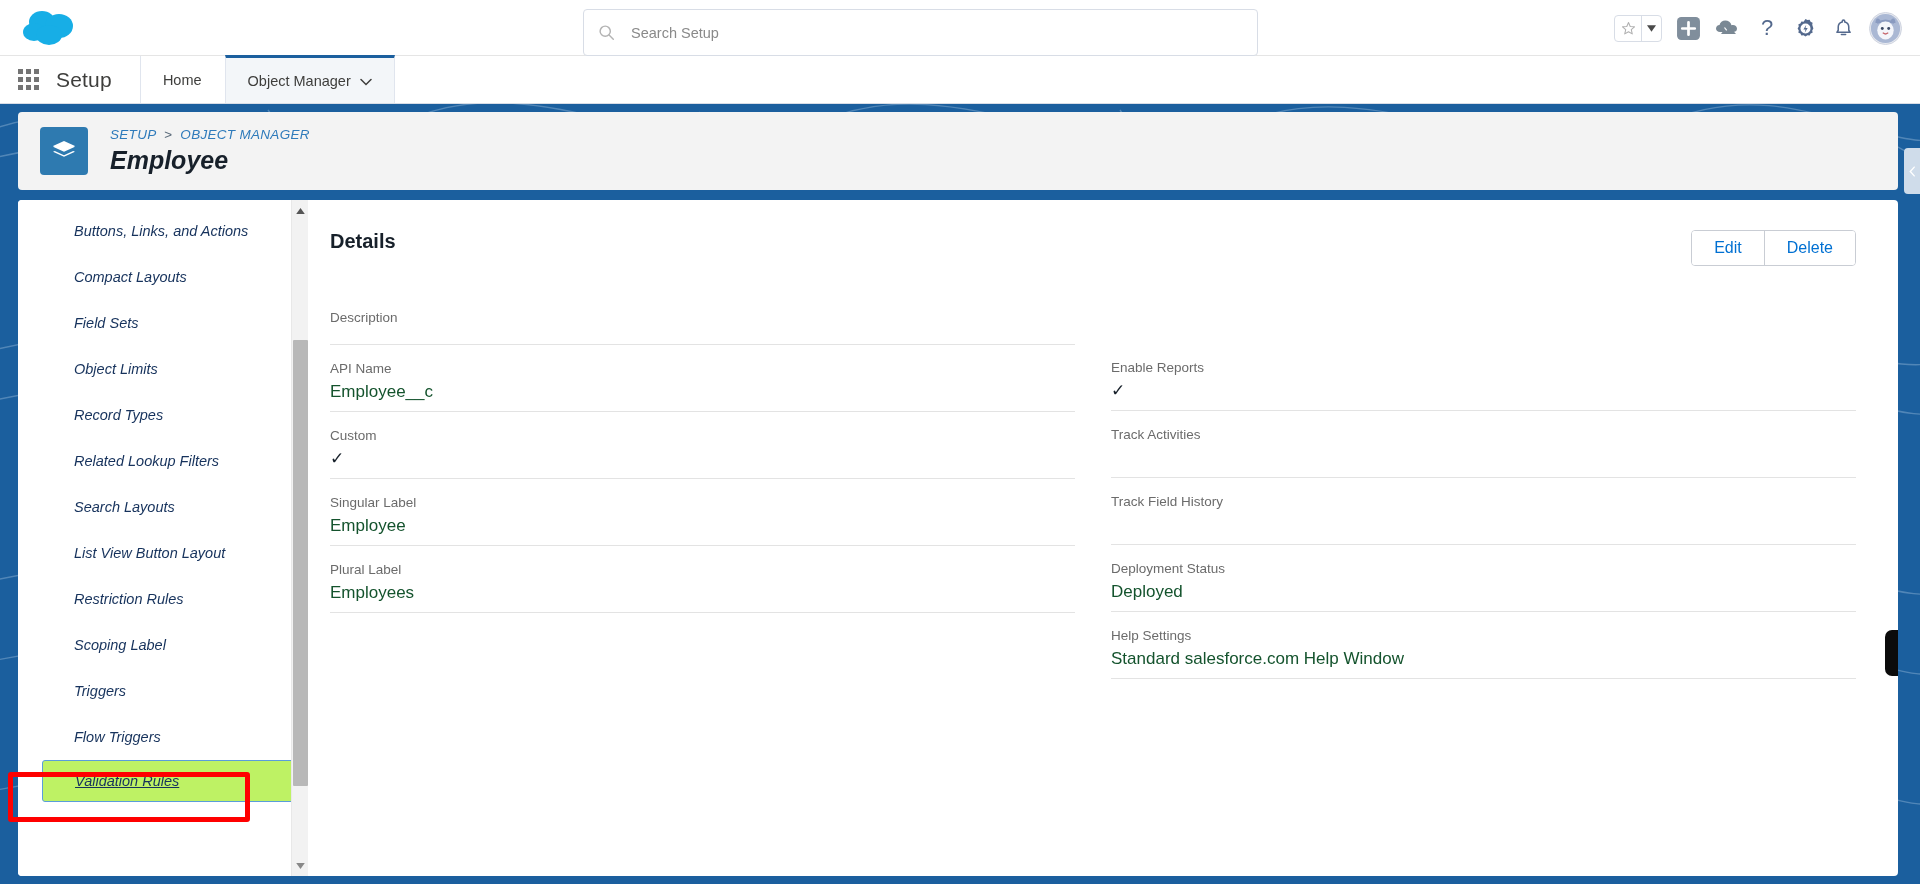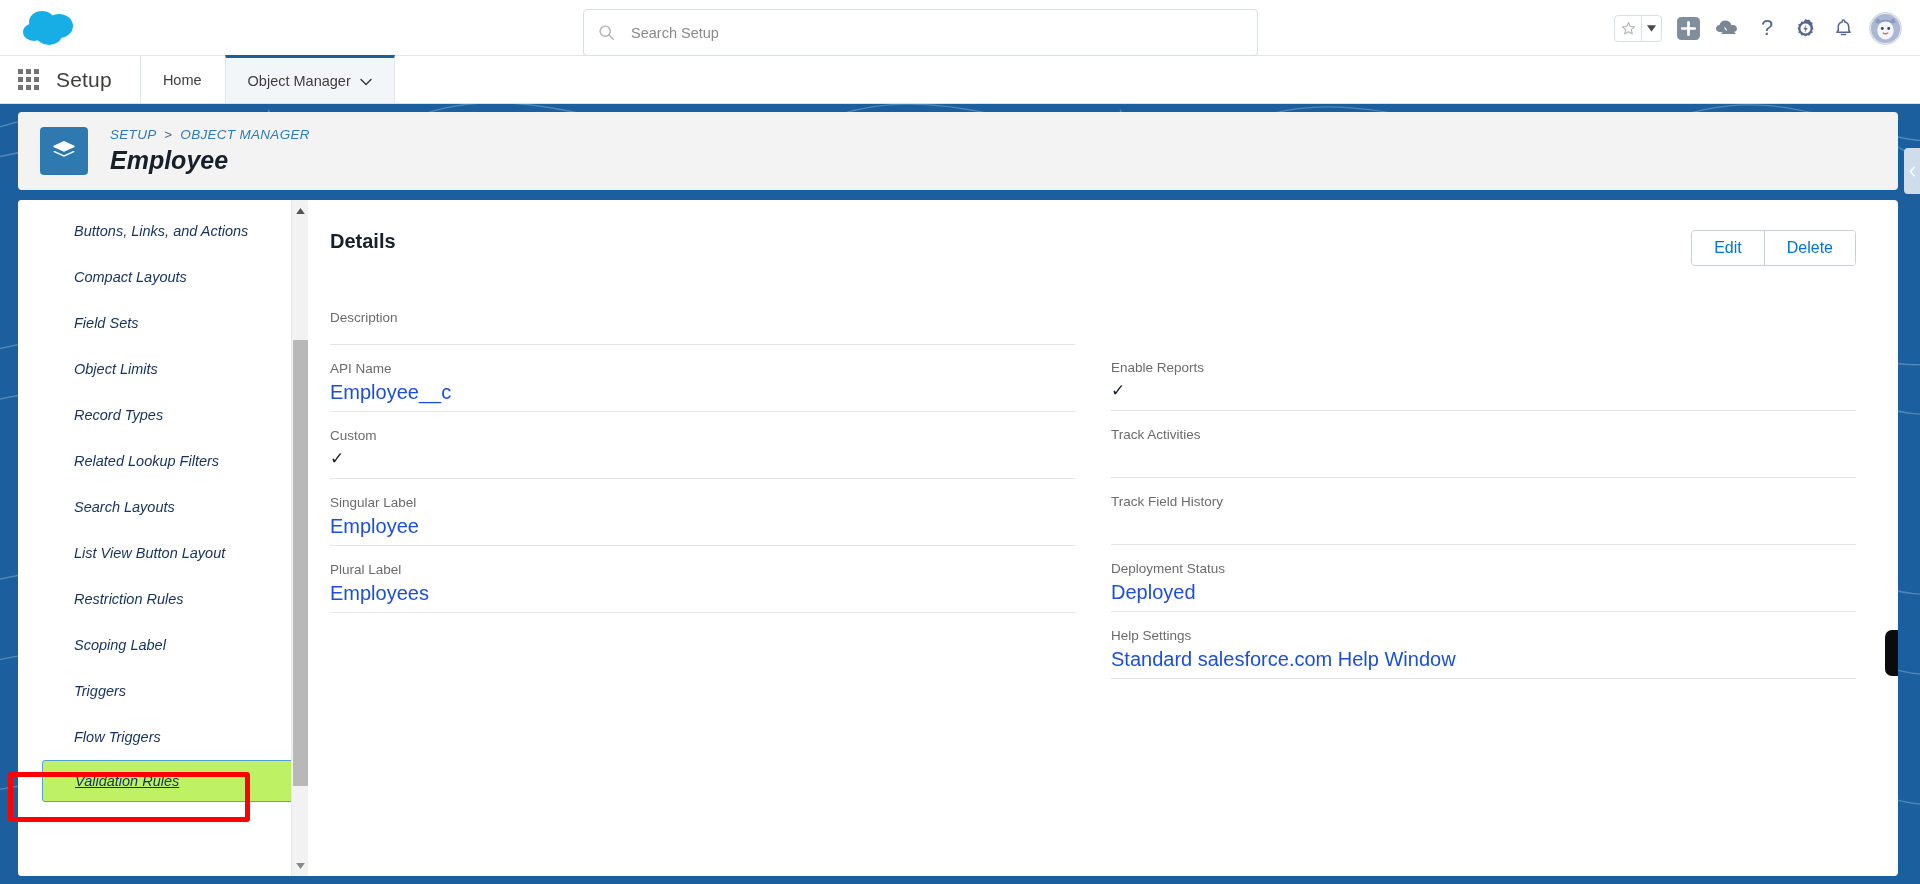--- a/index.html
+++ b/index.html
@@ -163,21 +163,21 @@
     background: #fff; border: none; font-family: "Liberation Sans", sans-serif;
     font-size: 16px; color: #0070d2; padding: 8px 22px; cursor: pointer;
   }
   .btn-group button + button { border-left: 1px solid #c9cdd4; }
 
   .cols { display: flex; gap: 36px; margin-top: 42px; }
   .col { flex: 1; }
   .field { padding-bottom: 6px; border-bottom: 1px solid #e3e3e3; margin-bottom: 14px; }
   .field-label { font-size: 13.5px; color: #6b6b6b; line-height: 20px; }
   .field-value {
-    font-size: 20px; color: #1d4ed8; line-height: 26px; min-height: 26px;
+    font-size: 17px; color: #14532d; line-height: 26px; min-height: 26px;
   }
   .field-value.empty { min-height: 10px; }
   .check { font-size: 17px; color: #17202a; line-height: 26px; }
   .col-right .field:first-child { margin-top: 0; }
   .spacer-top { height: 50px; }
 
   .right-pill {
     position: absolute; right: 0; top: 430px; width: 13px; height: 46px;
     background: #0b0b0b; border-radius: 7px 0 0 7px;
   }

